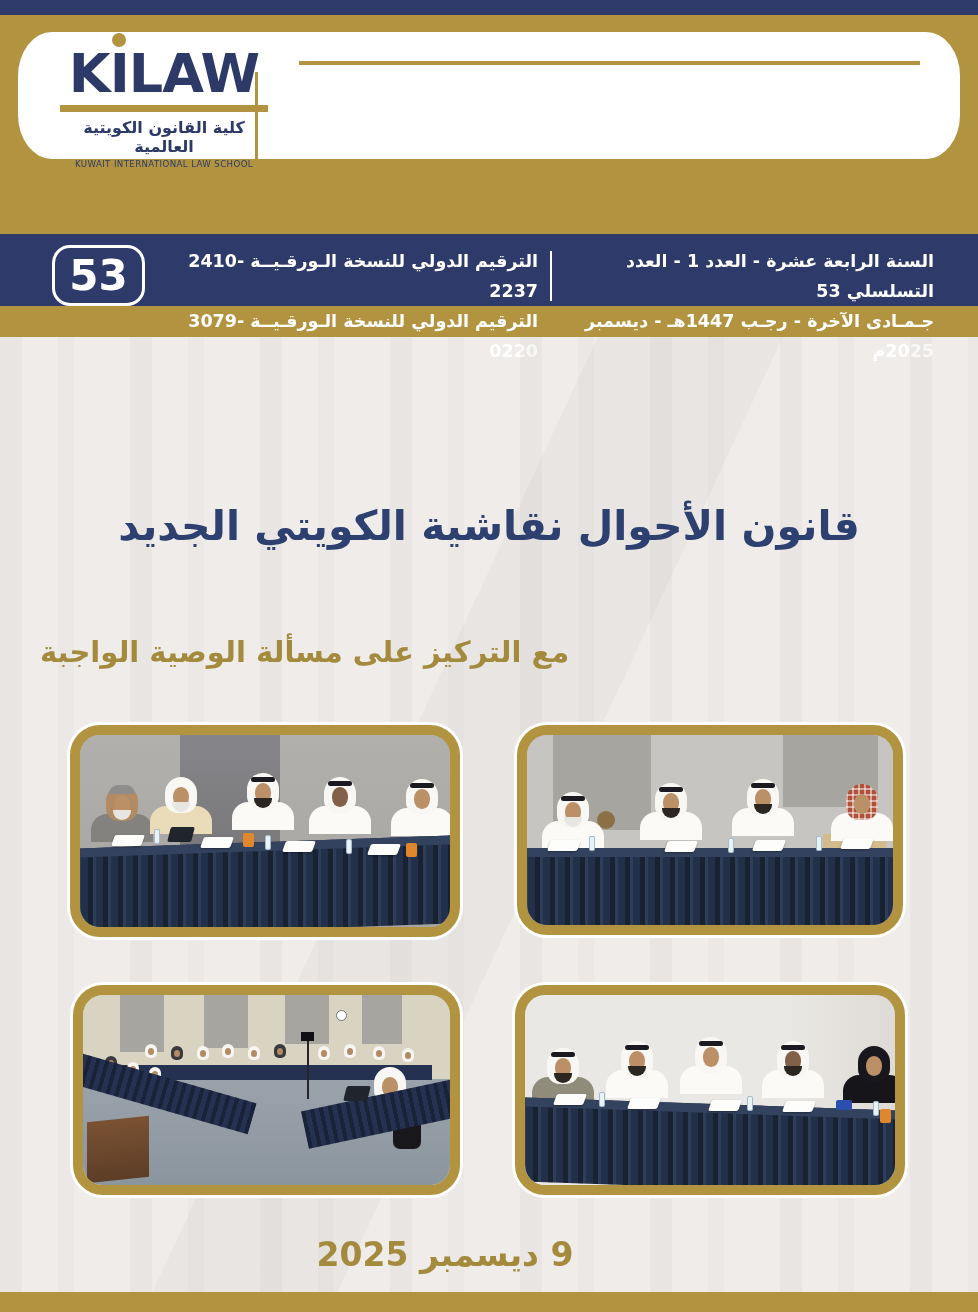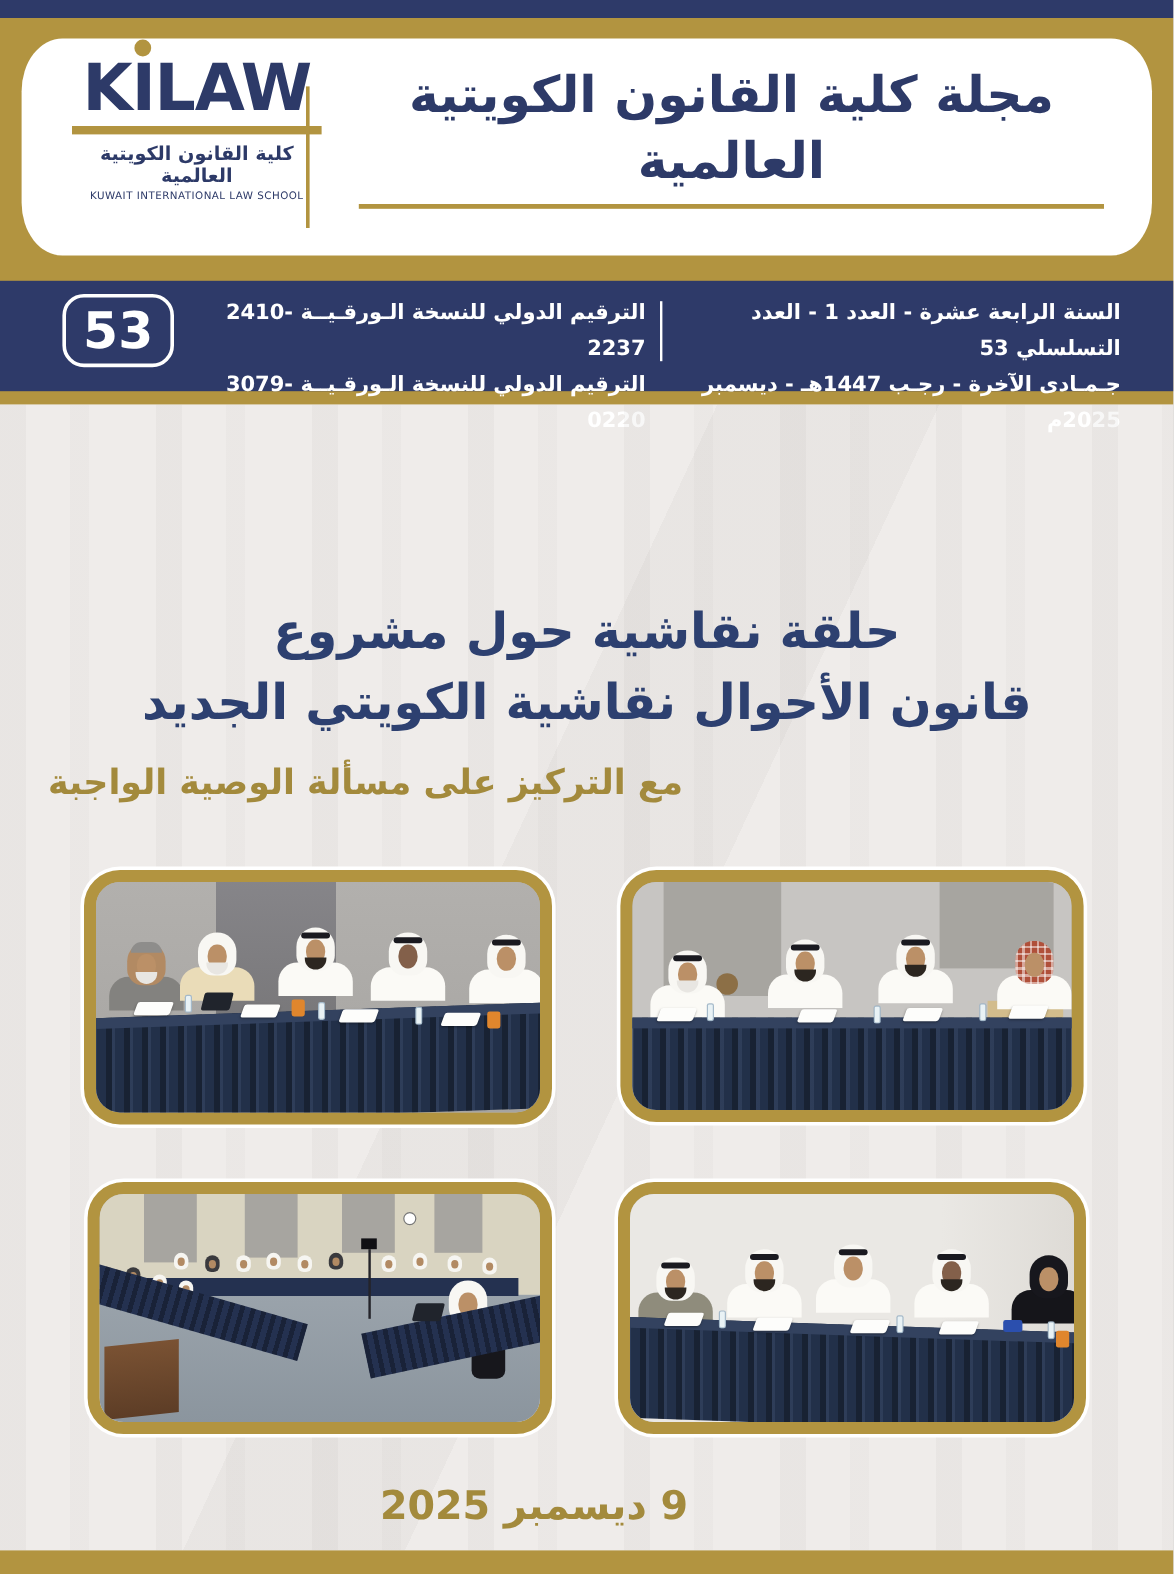--- a/index.html
+++ b/index.html
@@ -9,41 +9,41 @@
     position:relative; width:978px; height:1312px; margin:0 auto;
     background:#efecea; overflow:hidden;
   }
   
   .top-strip{ position:absolute; top:0; left:0; right:0; height:15px; background:#2e3a69; }
   .gold-band{ position:absolute; top:15px; left:0; right:0; height:322px; background:#b29440; }
   .bottom-strip{ position:absolute; bottom:0; left:0; right:0; height:20px; background:#b29440; }
 
   
   .header-panel{
-    position:absolute; top:17px; left:18px; right:18px; height:181px;
+    position:absolute; top:17px; left:18px; right:18px; height:127px;
     background:#ffffff; border-radius:34px / 44px;
   }
   .logo{ position:absolute; left:38px; top:14px; width:216px; text-align:center; }
   .logo-word{ position:relative; display:inline-block; font-size:54px; font-weight:bold;
     color:#2d3a68; line-height:1.05; letter-spacing:-1px; }
   .logo-i{ position:relative; display:inline-block; }
   .logo-i::after{ content:""; position:absolute; top:-13px; left:50%; transform:translateX(-50%);
     width:14px; height:14px; border-radius:50%; background:#b29440; }
   .logo-bar{ height:7px; background:#b29440; margin:2px 4px 6px; }
   .logo-ar{ direction:rtl; font-size:16px; font-weight:bold; color:#2d3a68; }
   .logo-en{ font-size:8.6px; color:#2d3a68; letter-spacing:.4px; margin-top:3px; }
   .header-divider{ position:absolute; left:237px; top:40px; width:3px; height:118px; background:#b29440; }
   .title-block{ position:absolute; left:255px; right:14px; top:20px; text-align:center; direction:rtl; }
   .journal-title{ font-size:42px; font-weight:bold; color:#2d3a68; line-height:1.3; }
   .gold-rule{ height:4px; background:#b29440; margin:9px 26px 9px; }
   .tagline{ font-size:19.5px; font-weight:bold; color:#2d3a68; }
   .tagline .sep{ color:#b29440; padding:0 9px; font-weight:normal; }
 
   
-  .issue-band{ position:absolute; top:234px; left:0; right:0; height:92px; background:#2e3a69; }
+  .issue-band{ position:absolute; top:234px; left:0; right:0; height:72px; background:#2e3a69; }
   .issue-box{ position:absolute; left:52px; top:11px; width:93px; height:61px;
     border:3.5px solid #fff; border-radius:18px; color:#fff; font-size:42px; font-weight:bold;
     text-align:center; line-height:55px; direction:ltr; }
   .issn-block{ position:absolute; left:160px; width:378px; top:12px; direction:rtl;
     color:#fff; font-size:17.5px; font-weight:bold; line-height:30px; text-align:right; }
   .num{ direction:ltr; unicode-bidi:isolate; }
   .band-divider{ position:absolute; left:550px; top:17px; width:2px; height:50px; background:#fff; }
   .edition-block{ position:absolute; left:570px; right:44px; top:12px; direction:rtl;
     color:#fff; font-size:17.5px; font-weight:bold; line-height:30px; text-align:right; }
 
@@ -141,21 +141,20 @@
       <div class="logo">
         <div class="logo-word"><span>K</span><span class="logo-i">I</span><span>LAW</span></div>
         <div class="logo-bar"></div>
         <div class="logo-ar">كلية القانون الكويتية العالمية</div>
         <div class="logo-en">KUWAIT INTERNATIONAL LAW SCHOOL</div>
       </div>
 
       <div class="header-divider"></div>
 
       <div class="title-block">
-        <div class="journal-title">مجلة كلية القانون الكويتية العالمية</div>
         <div class="gold-rule"></div>
       </div>
 
     </div>
   </div>
 
   <div class="issue-band">
     <div class="issue-box">53</div>
     <div class="issn-block">
       <div><span>الترقيم الدولي للنسخة الـورقـيــة</span> <span class="num">2410-2237</span></div>
@@ -165,21 +164,20 @@
     <div class="edition-block">
       <div>السنة الرابعة عشرة - العدد 1 - العدد التسلسلي 53</div>
       <div>جـمـادى الآخرة - رجـب 1447هـ - ديسمبر 2025م</div>
     </div>
   </div>
 
   <div class="content">
 
 
     <div class="main-title">
-      <div>حلقة نقاشية حول مشروع</div>
       <div>قانون الأحوال نقاشية الكويتي الجديد</div>
     </div>
 
     <div class="subtitle">مع التركيز على مسألة الوصية الواجبة</div>
 
     <div class="frame f1" aria-label="خمسة مشاركين خلف طاولة اجتماع مكسوة بقماش كحلي أمام جدار رمادي">
       <div class="scene wall1">
         <div class="panel" style="left:27%;top:0;width:27%;height:64%;"></div>
         <div class="pers" style="left:3%;top:26%;">
             <div class="gh gh-bare">

